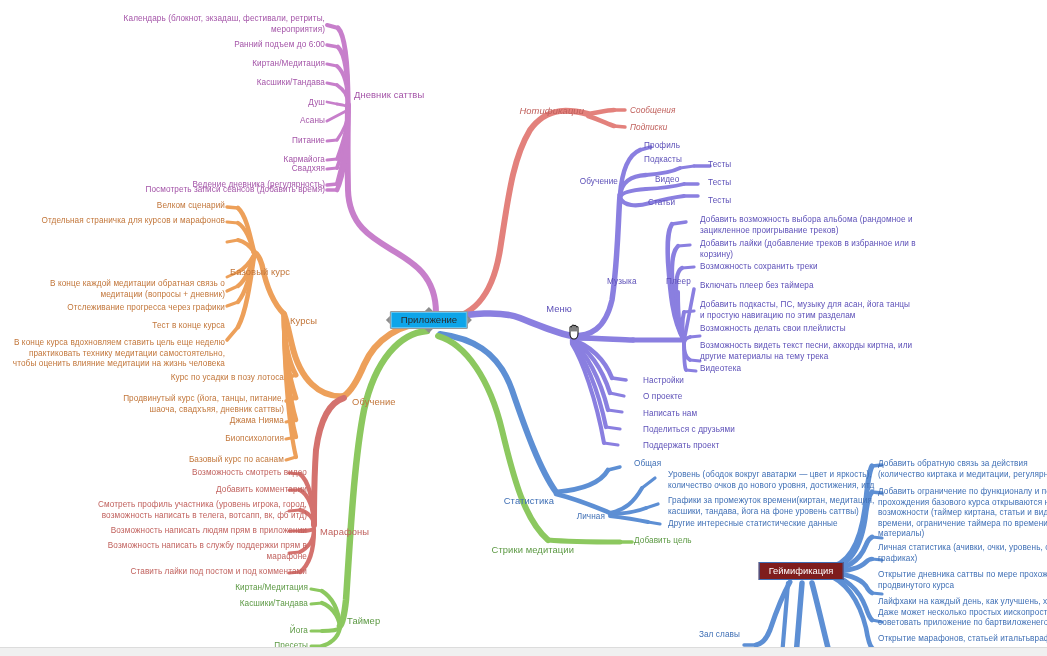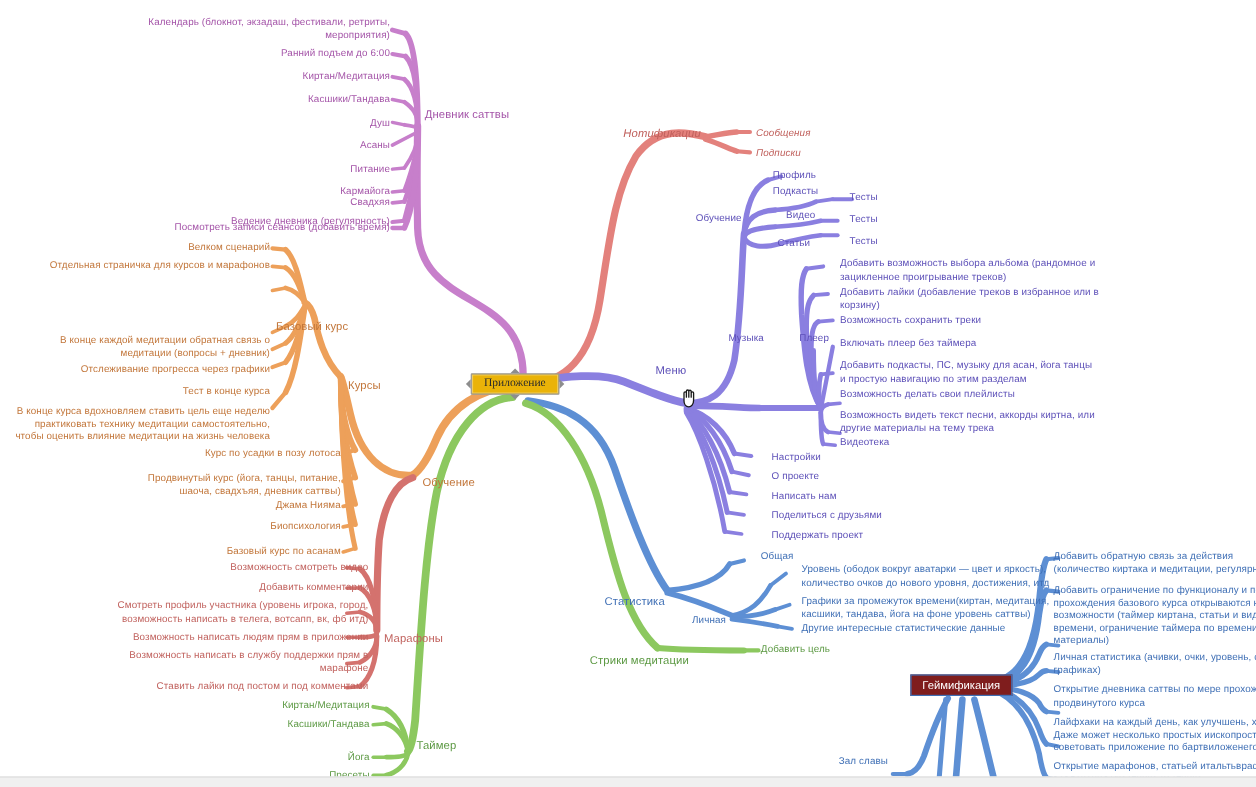--- a/index.html
+++ b/index.html
@@ -27,28 +27,27 @@
   .c-red{color:#c1625e;padding-left:20px;}
   .c-green{color:#5c9943;}
   .c-salmon{color:#c0605c;font-style:italic;}
   .c-purple{color:#5d50b8;}
   .c-blue{color:#3f6fb5;}
 
   
   #root-node{
     position:absolute;left:429px;top:320px;
     transform:translate(-50%,-50%);
-    background:#eab308;
+    background:#0ea5e9;
     border:1px solid #9a9a9a;
     color:#2b2b2b;
     font-size:9.6px;
     padding:2px 10px 3px 10px;
     border-radius:1px;
     box-shadow:0 0 0 1px rgba(255,255,255,.35) inset;
-    font-family:Liberation Serif, serif;
   }
   .handle{position:absolute;width:0;height:0;border-style:solid;}
   .h-top{border-width:0 4px 4px 4px;border-color:transparent transparent #8d8d8d transparent;left:50%;top:-5px;margin-left:-4px;}
   .h-bot{border-width:4px 4px 0 4px;border-color:#8d8d8d transparent transparent transparent;left:50%;bottom:-5px;margin-left:-4px;}
   .h-left{border-width:4px 4px 4px 0;border-color:transparent #8d8d8d transparent transparent;top:50%;left:-5px;margin-top:-4px;}
   .h-right{border-width:4px 0 4px 4px;border-color:transparent transparent transparent #8d8d8d;top:50%;right:-5px;margin-top:-4px;}
 
   
   #gam-node{
     position:absolute;left:801px;top:571px;

